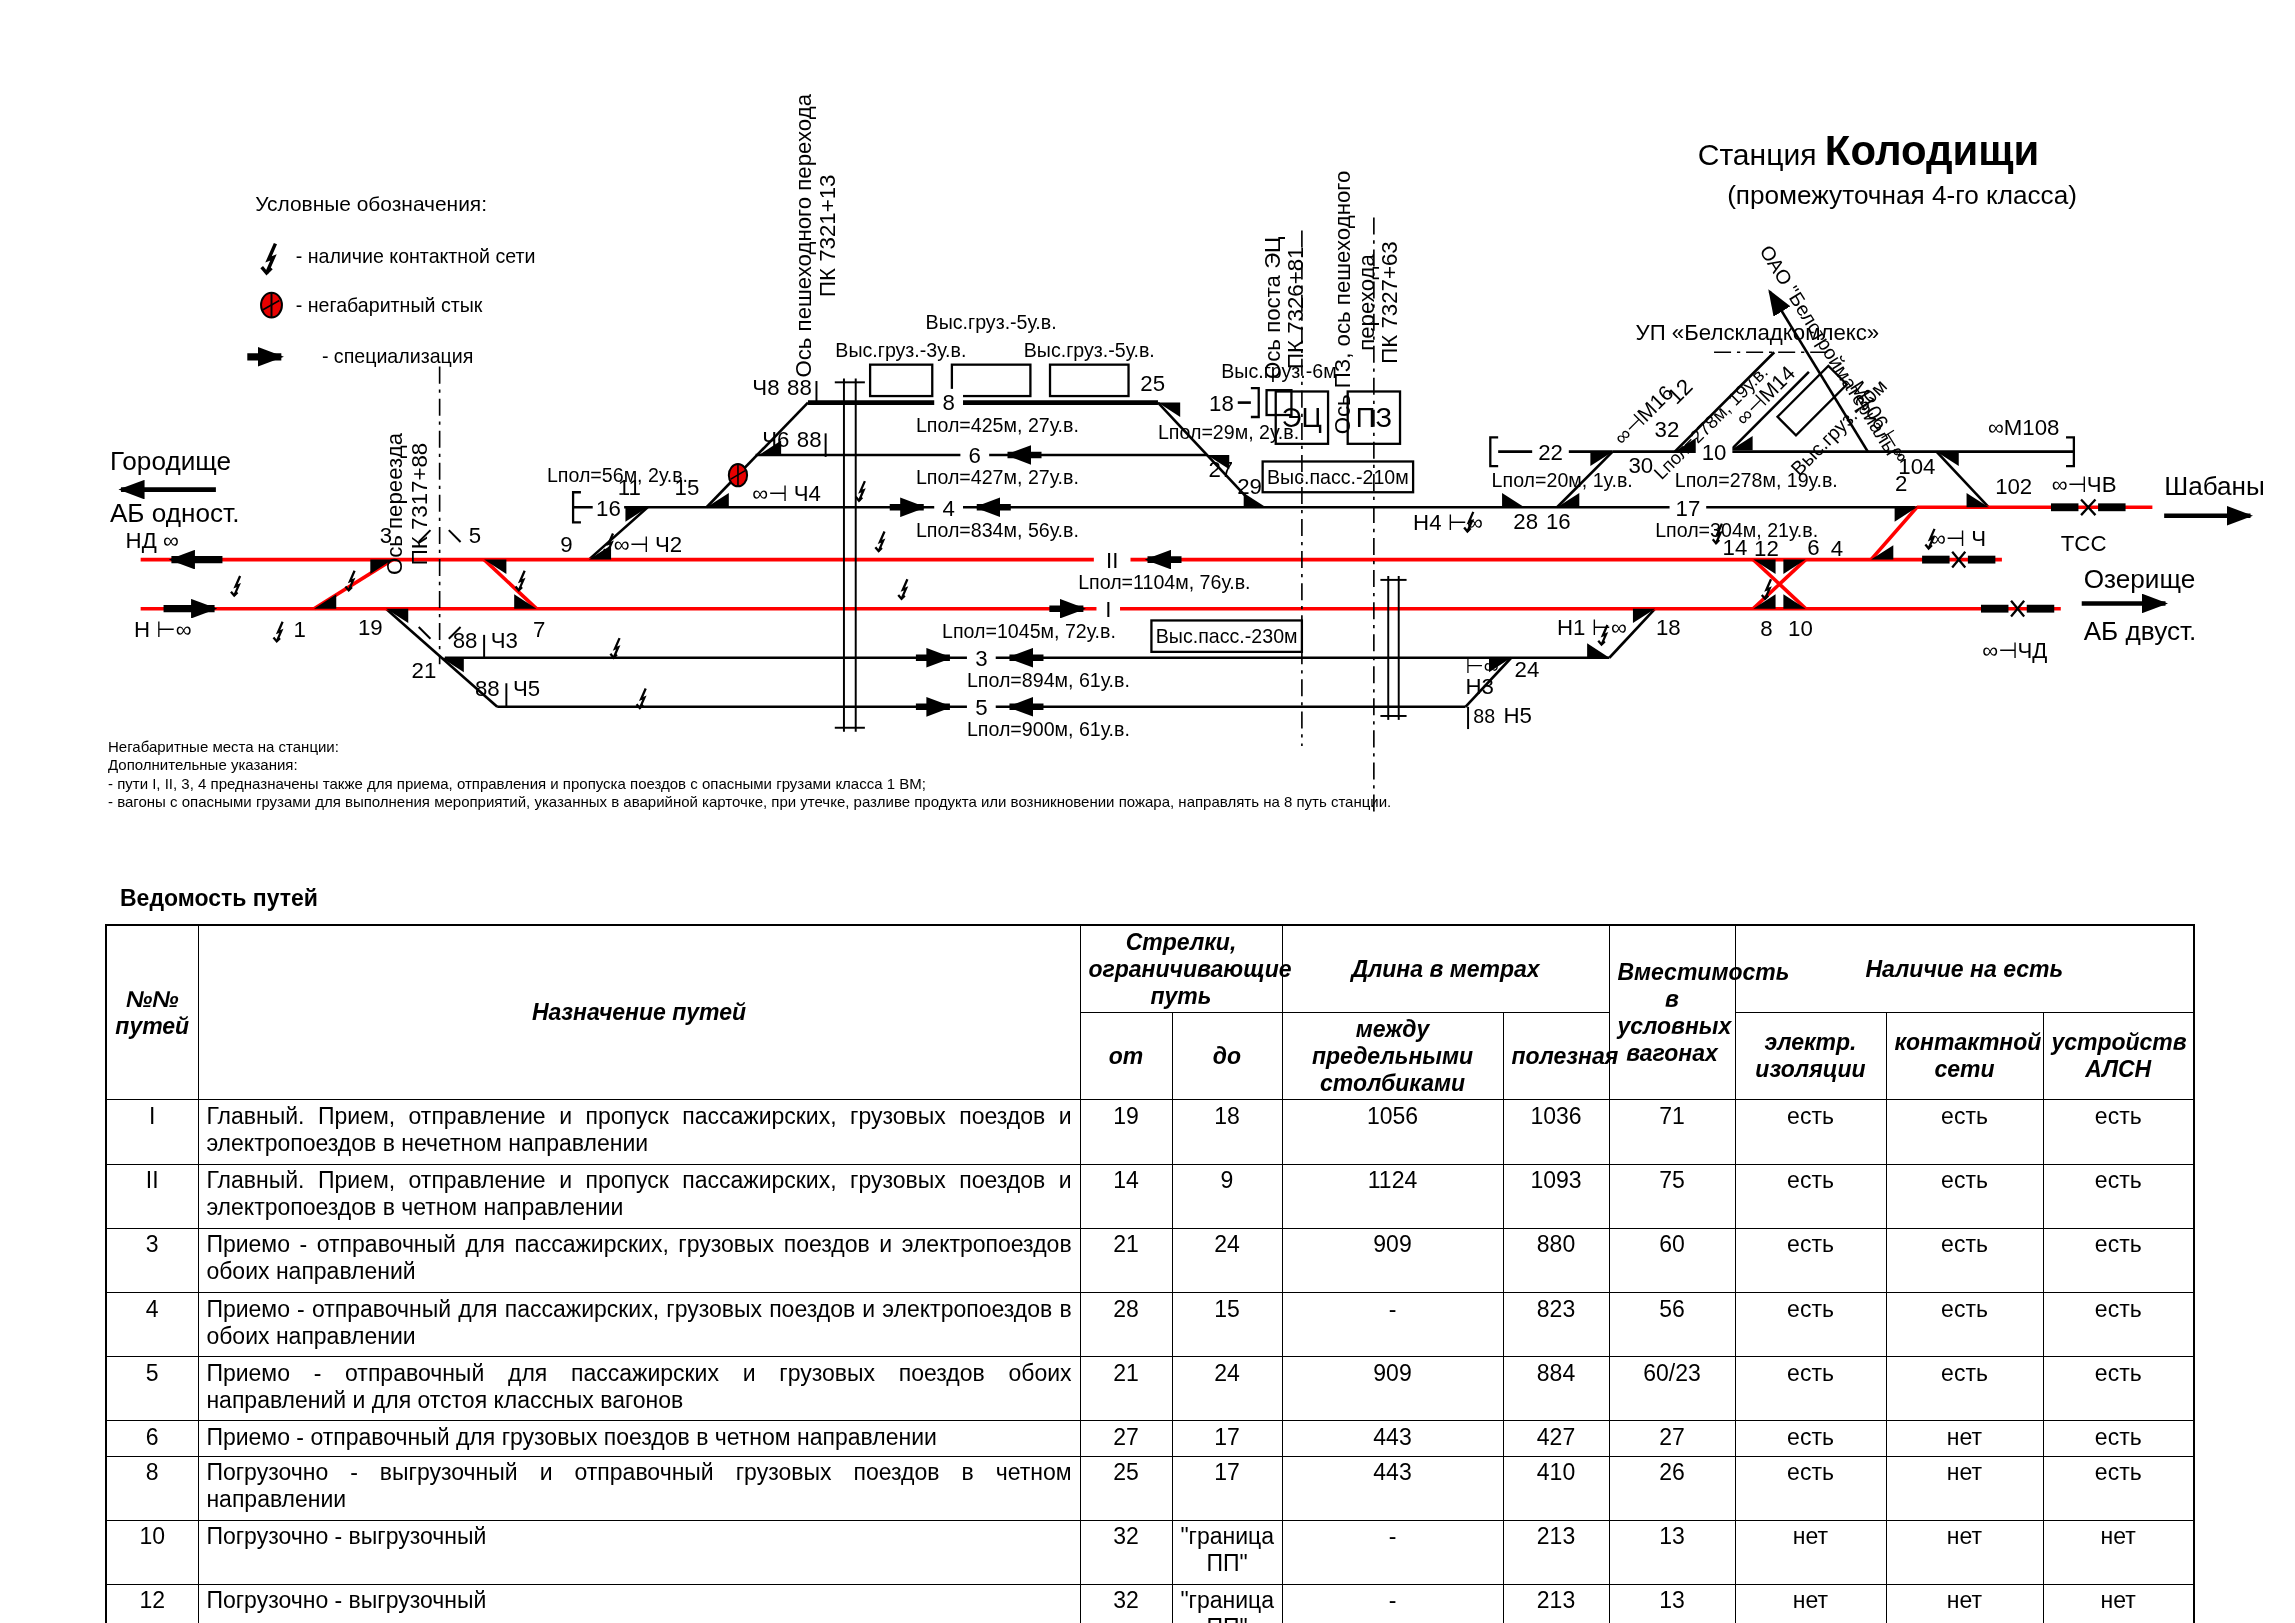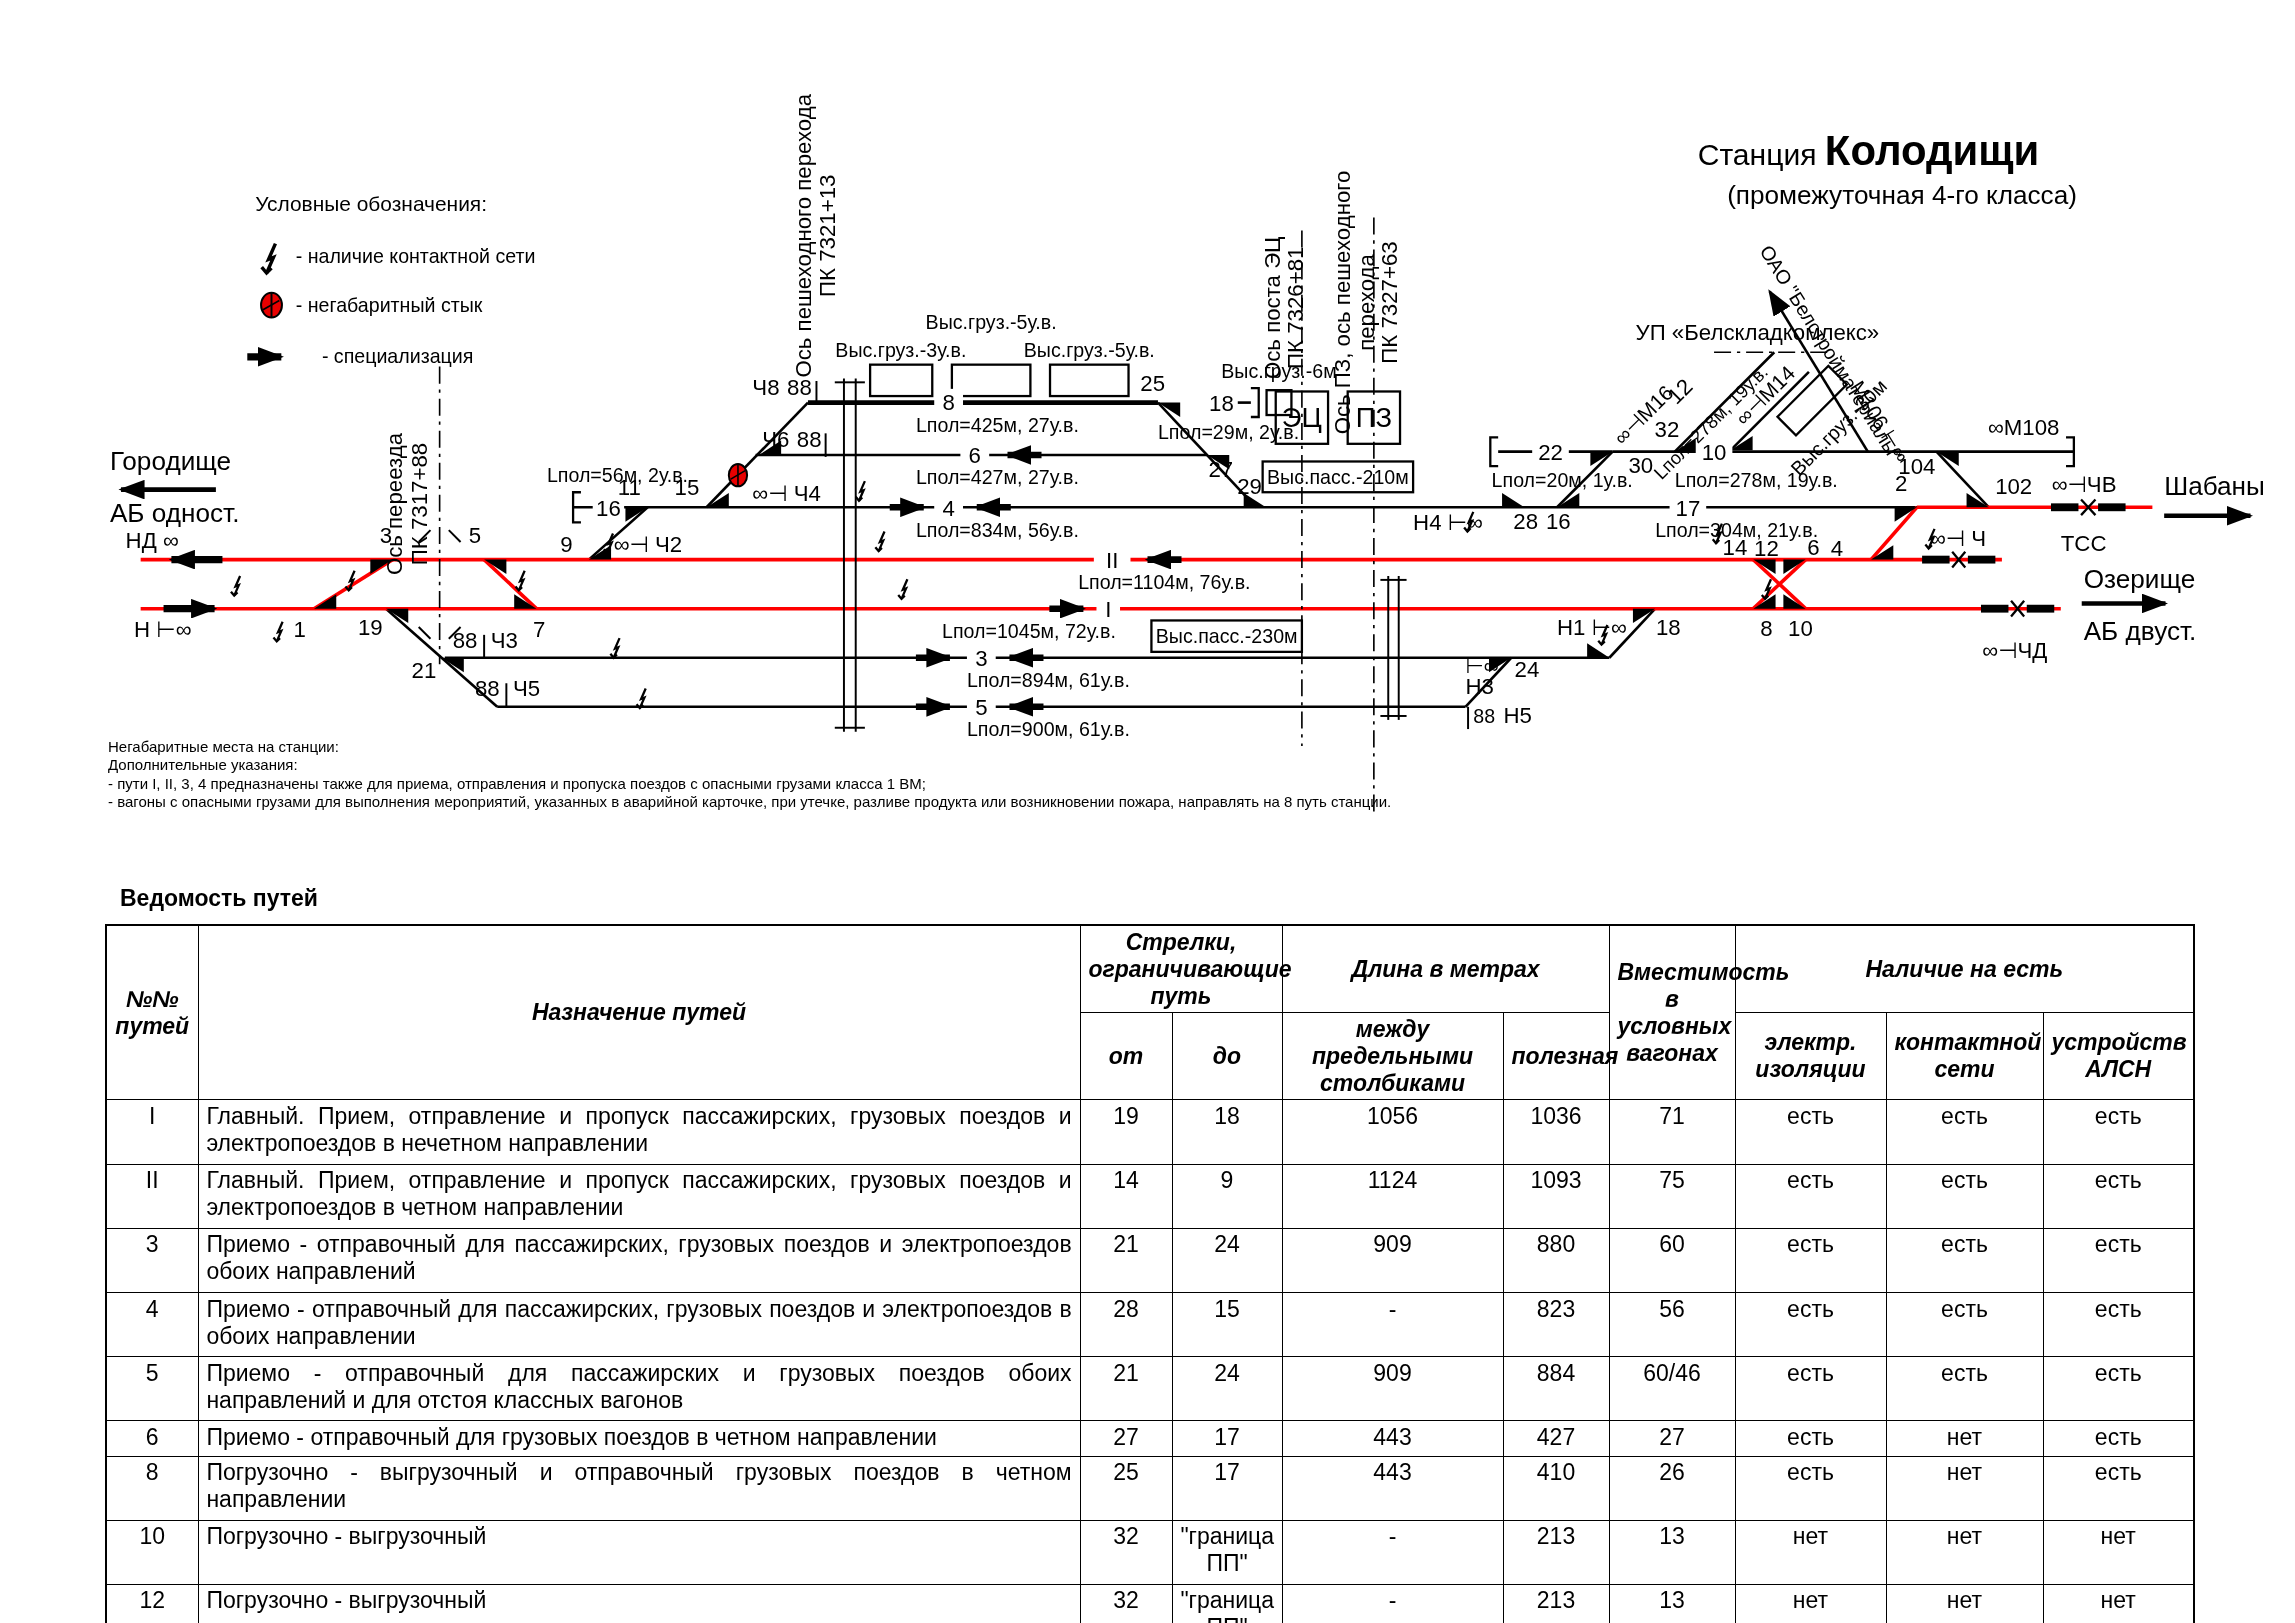--- a/index.html
+++ b/index.html
@@ -469,21 +469,21 @@
         <td class="c">есть</td>
         <td class="c">есть</td>
       </tr>
     <tr class="tall">
         <td class="c">5</td>
         <td class="d">Приемо - отправочный для пассажирских и грузовых поездов обоих направлений и для отстоя классных вагонов</td>
         <td class="c">21</td>
         <td class="c">24</td>
         <td class="c">909</td>
         <td class="c">884</td>
-        <td class="c">60/46</td>
+        <td class="c">60/23</td>
         <td class="c">есть</td>
         <td class="c">есть</td>
         <td class="c">есть</td>
       </tr>
     <tr class="short">
         <td class="c">6</td>
         <td class="d">Приемо - отправочный для грузовых поездов в четном направлении</td>
         <td class="c">27</td>
         <td class="c">17</td>
         <td class="c">443</td>

